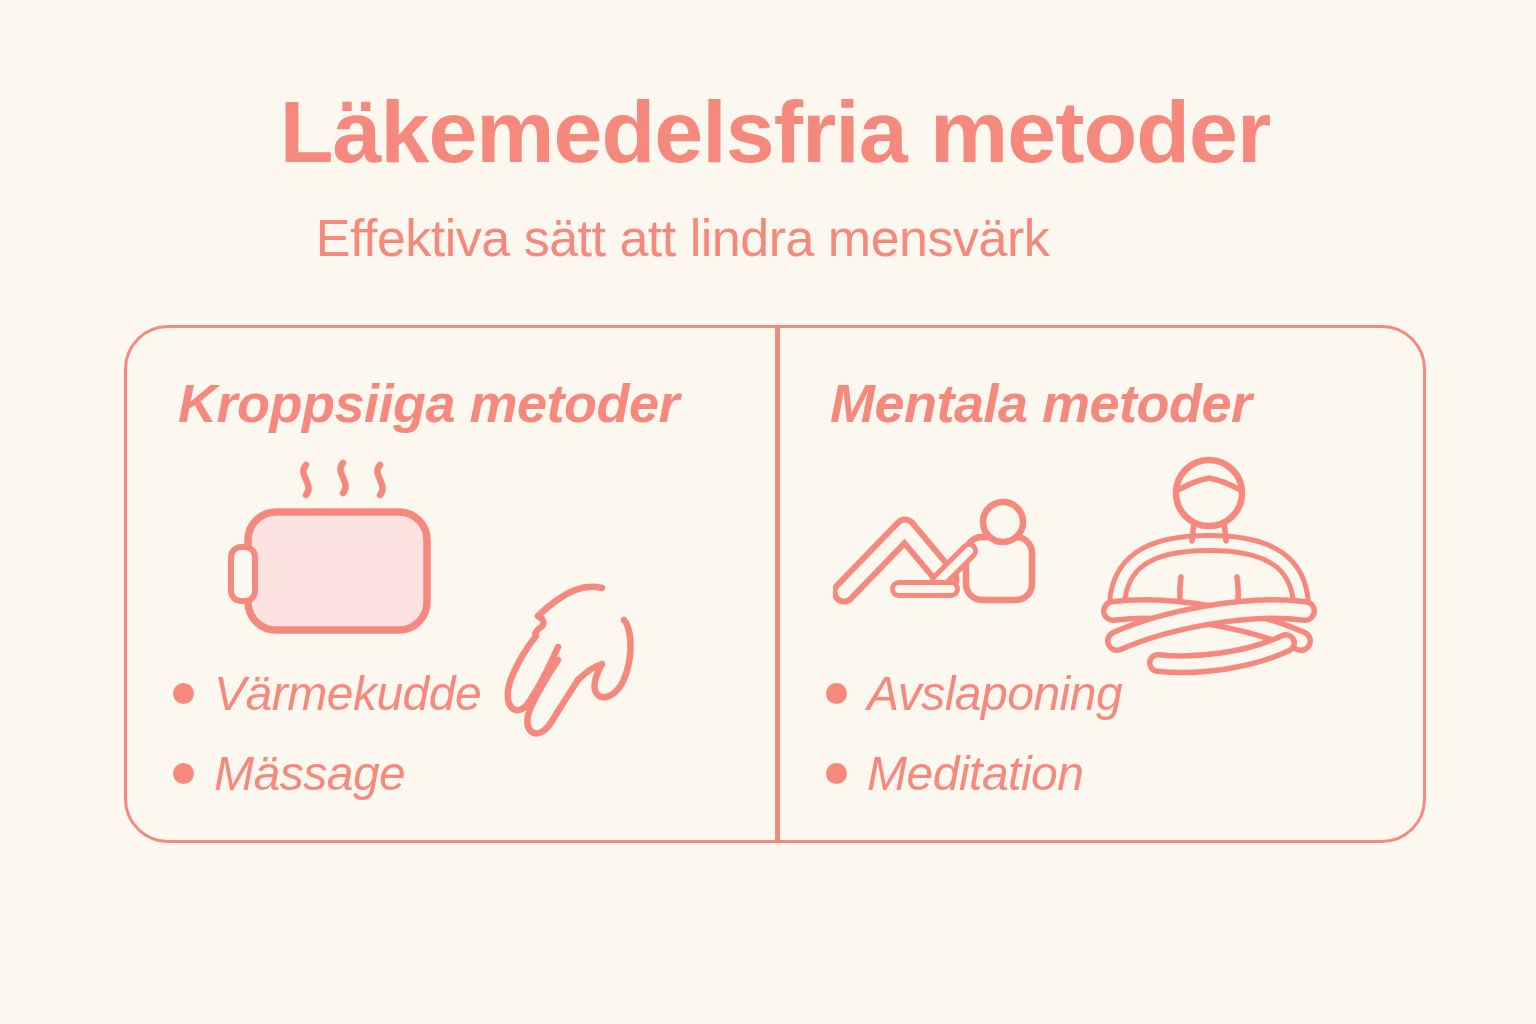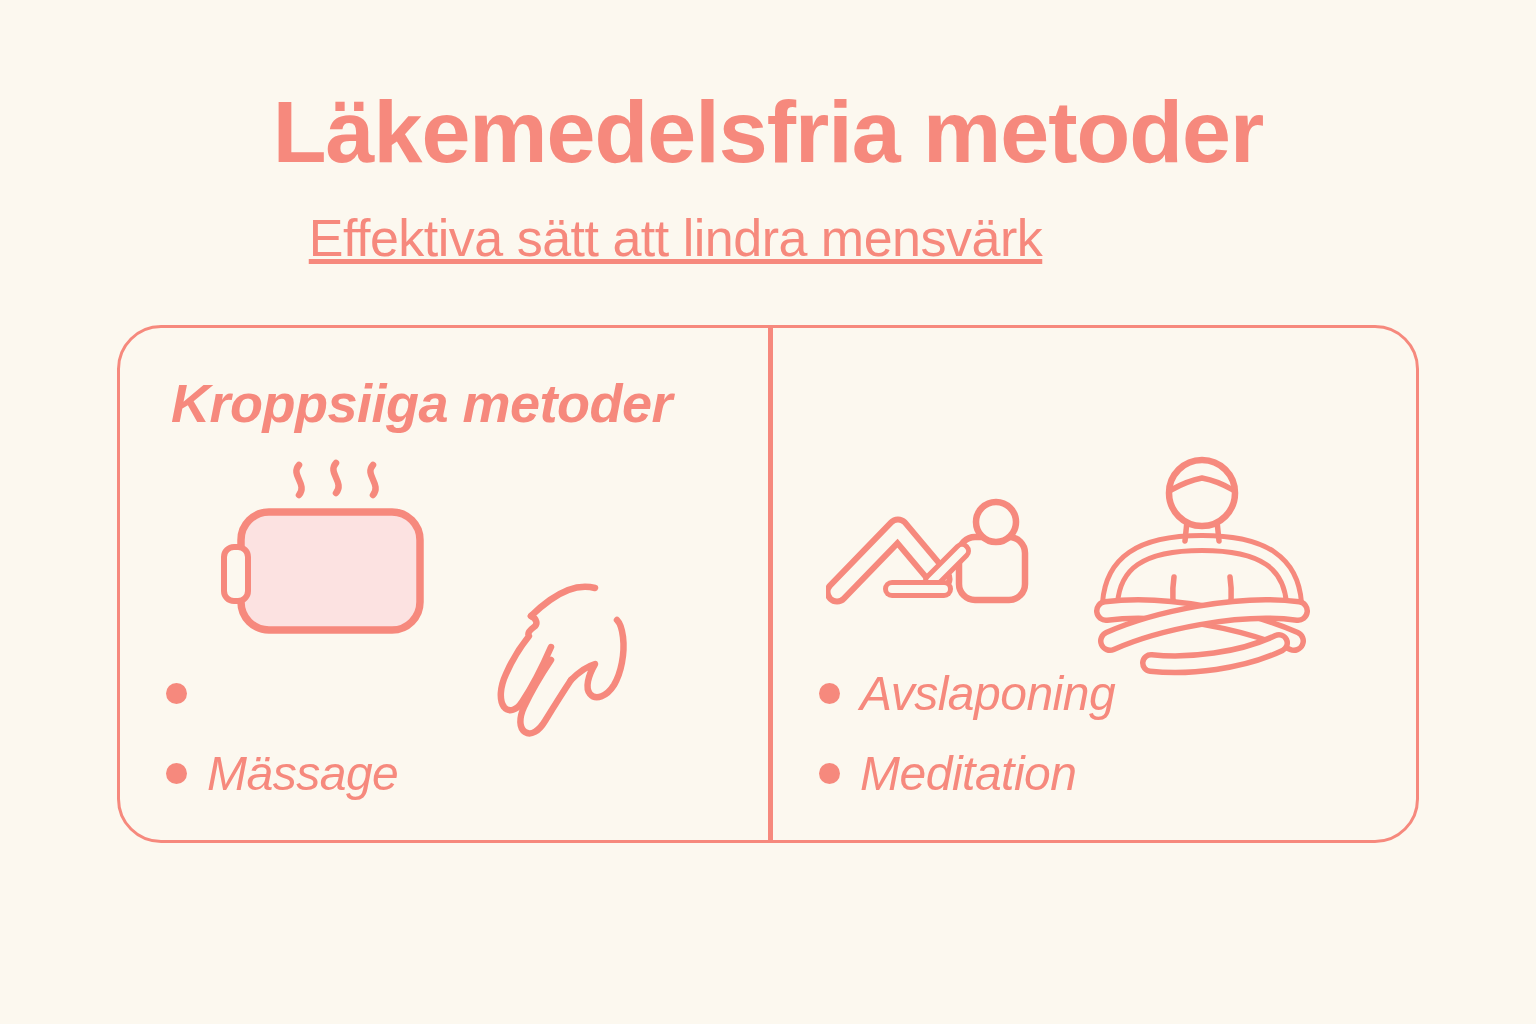--- a/index.html
+++ b/index.html
@@ -3,32 +3,32 @@
 <meta charset="utf-8">
 <style>
   html,body{margin:0;padding:0;}
   body{
     width:1536px;height:1024px;
     background:#fcf8ef;
     font-family:"Liberation Sans", sans-serif;
     overflow:hidden;
     position:relative;
   }
-  .page{position:absolute;inset:0;}
+  .page{position:absolute;inset:0;margin-left:7px;}
   .page-title{
     position:absolute;left:0;top:84px;width:1536px;
     text-align:center;
     font-size:88px;font-weight:700;letter-spacing:-1px;
     color:#f6897d;line-height:1.1;
   }
   .page-subtitle{
     position:absolute;left:0;top:210px;width:1351px;
     text-align:center;
     font-size:52px;font-weight:400;letter-spacing:-0.5px;
-    color:#f6897d;line-height:1.1;text-decoration:underline;
+    color:#f6897d;line-height:1.1;
   }
   .methods-panel{
     position:absolute;left:117px;top:325px;
     width:1296px;height:512px;
     border:3px solid #f6897d;
     border-radius:44px;
     background:transparent;
     font-style:italic;
   }
   .panel-divider{
@@ -96,26 +96,28 @@
 
     <svg class="icon icon-hand" width="178" height="168" viewBox="0 0 178 168">
       <path class="stroke" stroke-width="6.5" d="M105,8 C90,4 74,10 60,20 C53,25 46,31 41,36"></path>
       <path class="stroke" stroke-width="6.5" d="M41,36 C47,39 48,44 44,47 C40,50 37,53 39,56 C31,66 23,78 16,94 C10,107 9,120 14,127 C19,133 27,130 32,122 C40,110 51,90 61,67"></path>
       <path class="stroke" stroke-width="6.5" d="M61,80 C51,95 41,112 34,127 C29,138 29,148 35,152 C41,156 49,151 55,141 C63,128 73,112 81,100"></path>
       <path class="stroke" stroke-width="6.5" d="M81,100 C89,92 98,86 105,84 C98,96 95,108 100,114 C106,121 117,116 124,105 C131,93 135,74 133,57 C132,49 130,43 127,40"></path>
     </svg>
 
     <div class="bullet-row row-p1">
       <span class="bullet-dot"></span>
+      <span class="bullet-label">Värmekudde</span>
     </div>
     <div class="bullet-row row-p2">
       <span class="bullet-dot"></span>
       <span class="bullet-label">Mässage</span>
     </div>
 
+    <div class="panel-title mental">Mentala metoder</div>
 
     <svg class="icon icon-reclining" width="207" height="120" viewBox="0 0 207 120">
 
       <path class="stroke" stroke-width="25" d="M11,101 L72,38 L114,88"></path>
       <path stroke="#fcf8ef" stroke-width="13" fill="none" stroke-linecap="round" stroke-linejoin="round" d="M11,101 L72,38 L114,88"></path>
 
       <rect class="bgfill" x="133" y="46" width="66" height="63" rx="16" stroke="#f6897d" stroke-width="6.5"></rect>
 
       <path class="stroke" stroke-width="18" d="M136,60 L106,90"></path>
       <path stroke="#fcf8ef" stroke-width="8" fill="none" stroke-linecap="round" d="M136,60 L106,90"></path>

